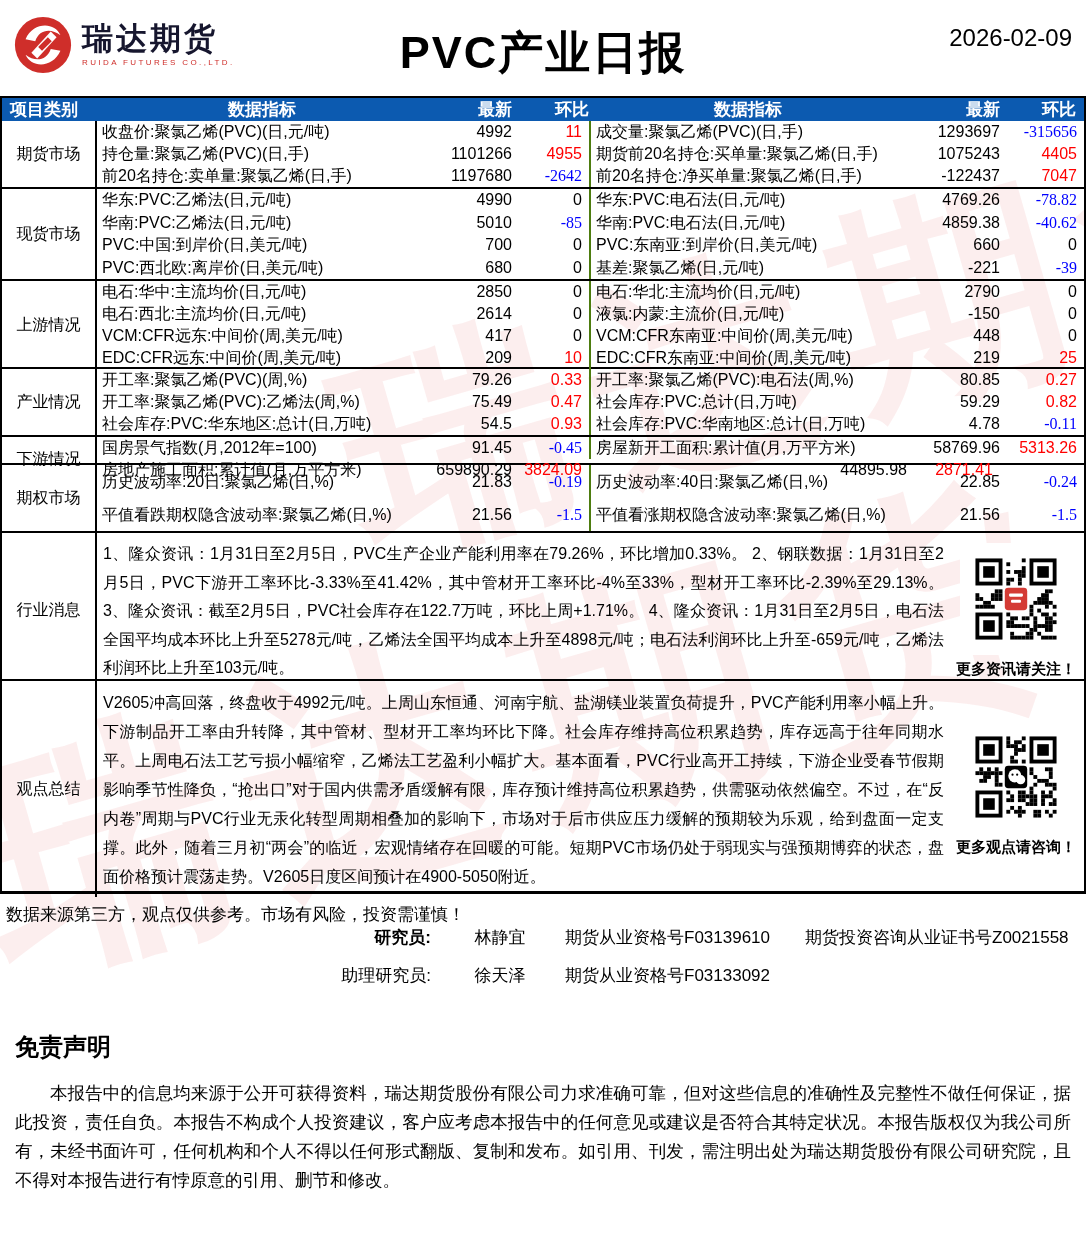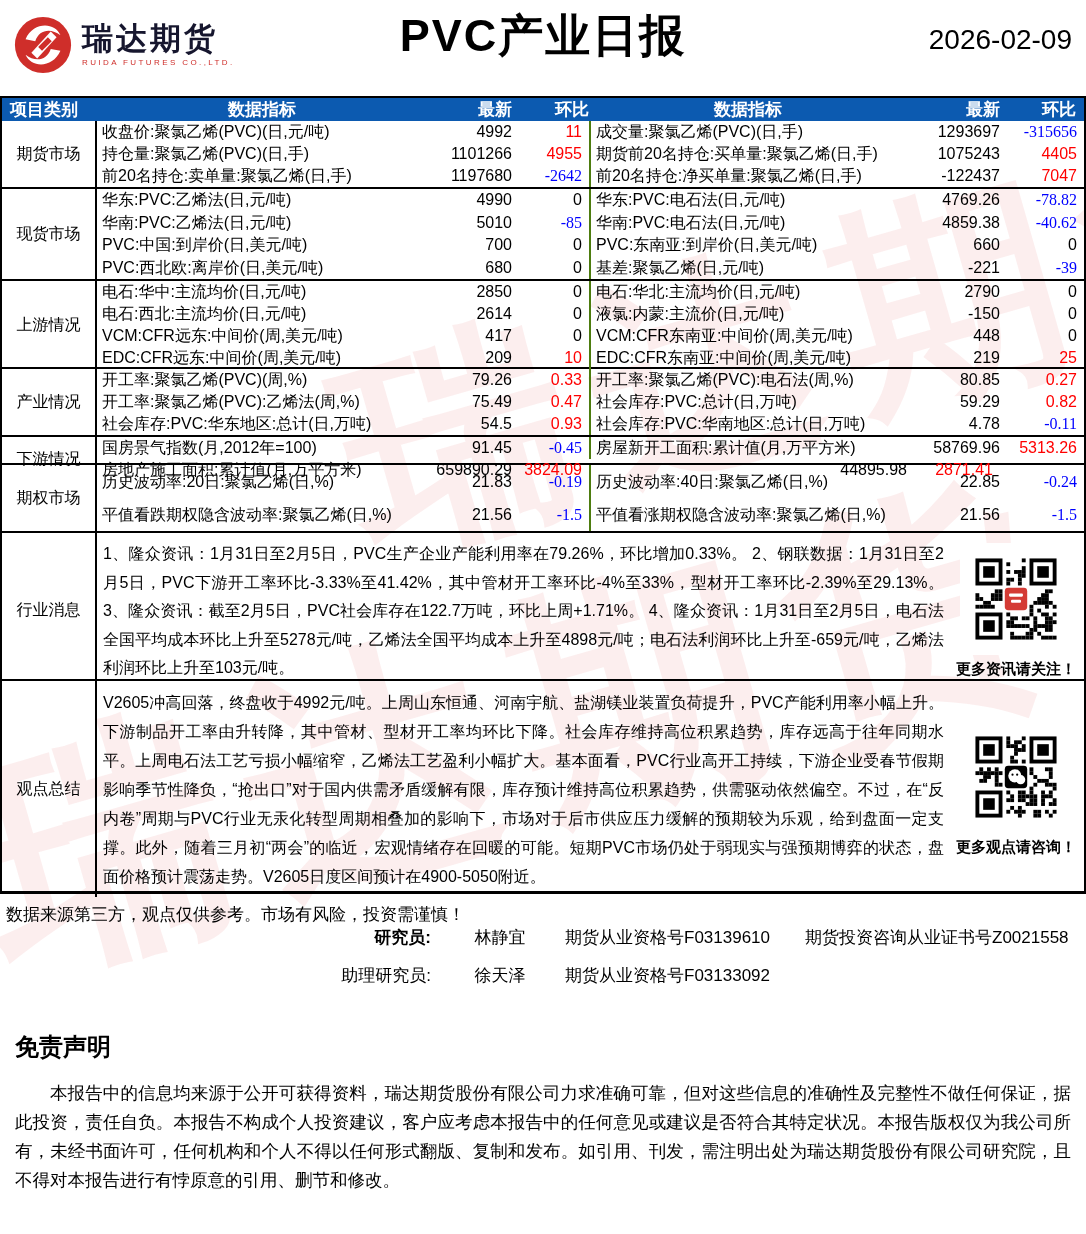--- a/index.html
+++ b/index.html
@@ -14,22 +14,22 @@
   .watermark{position:absolute;font-size:225px;font-weight:700;color:rgba(226,88,88,0.10);
     white-space:nowrap;pointer-events:none;z-index:1;letter-spacing:30px;}
   .wm1{top:180px;left:330px;transform:rotate(-16deg);}
   .wm2{top:560px;left:-40px;transform:rotate(-16deg);font-size:250px;}
 
   
   header{position:relative;height:96px;z-index:2;}
   .logo-block{position:absolute;left:12px;top:14px;display:flex;align-items:center;gap:8px;}
   .logo-text .logo-cn{font-size:31px;font-weight:700;color:#16162e;letter-spacing:3px;line-height:1.05;}
   .logo-text .logo-en{font-size:8px;color:var(--logo-red);letter-spacing:2.4px;margin-top:3px;}
-  h1.title{position:absolute;left:0;right:0;top:6px;text-align:center;font-size:45px;font-weight:800;letter-spacing:2px;}
-  .date{position:absolute;right:14px;top:24px;font-size:28px;}
+  h1.title{position:absolute;left:0;right:0;top:23px;text-align:center;font-size:45px;font-weight:800;letter-spacing:2px;}
+  .date{position:absolute;right:14px;top:24px;font-size:24px;}
 
   
   .rpt-table{position:relative;z-index:2;margin:0;border:2px solid #000;border-bottom-width:3px;}
   .thead{display:grid;grid-template-columns:95px 330px 85px 77px 318px 93px 1fr;
     background:var(--hdr-blue);color:#fff;font-weight:700;font-size:17px;height:23px;align-items:center;}
   .thead .c0{padding-left:8px;}
   .thead .c1,.thead .c4{text-align:center;}
   .thead .c2,.thead .c3,.thead .c5{text-align:right;}
   .thead .c6{text-align:right;padding-right:8px;}
 

